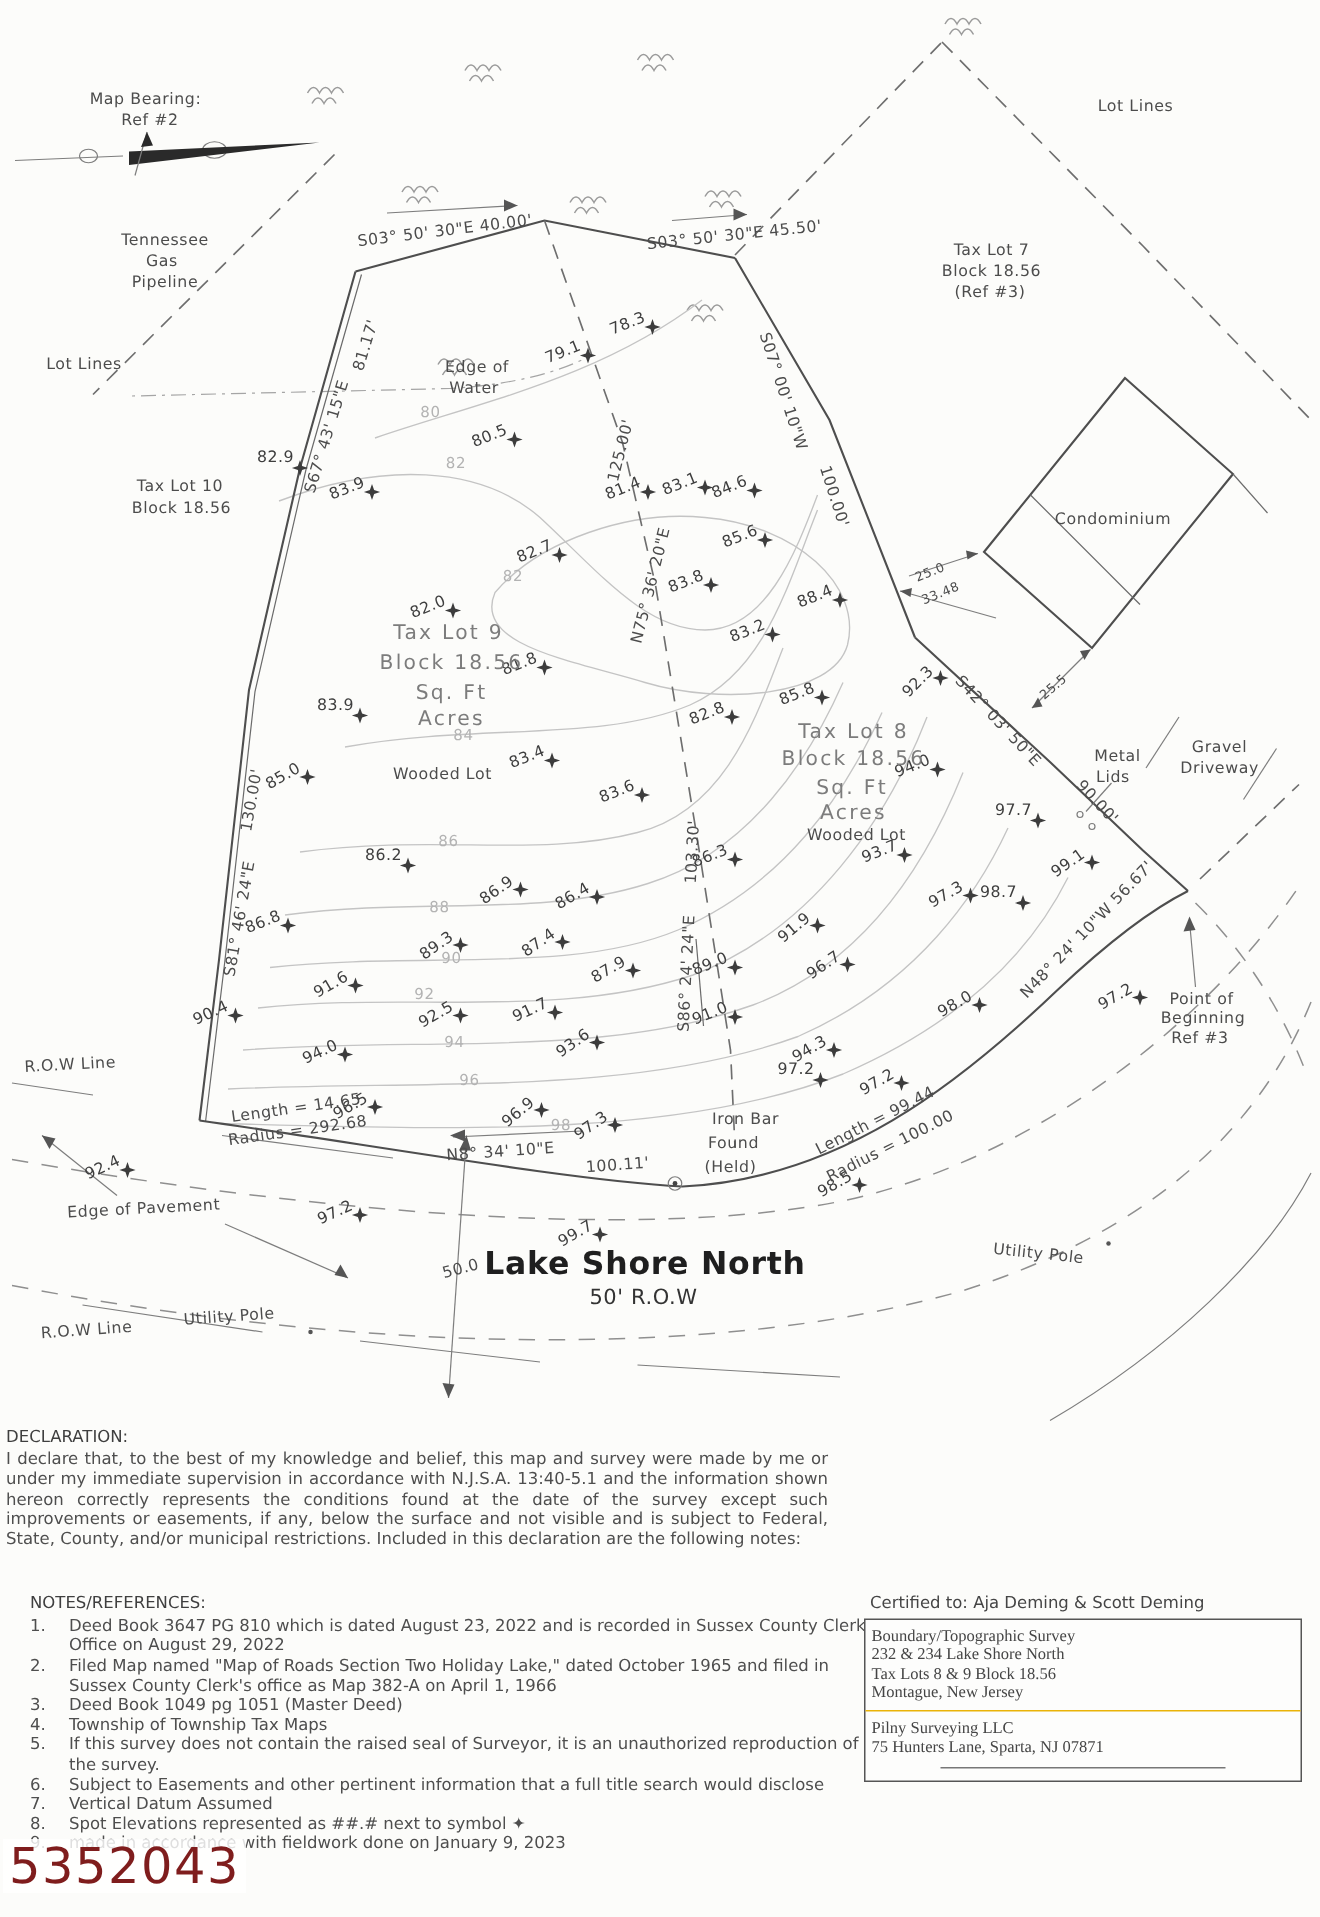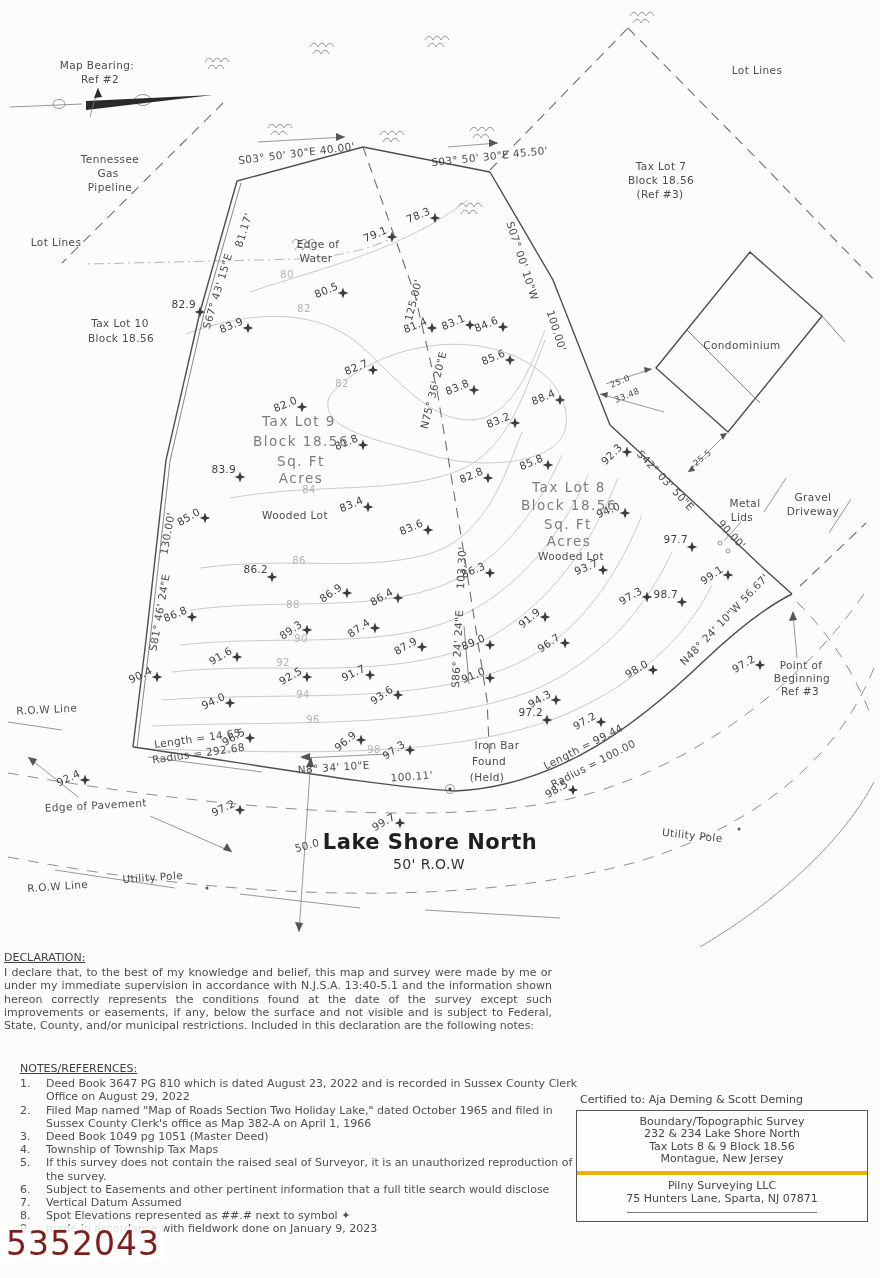--- a/index.html
+++ b/index.html
@@ -20,32 +20,32 @@
   .ah{fill:#555;stroke:none;}
   .mlbl{font-size:10.5px;fill:#4c4c4c;text-anchor:middle;letter-spacing:0.4px;}
   text.lot{font-size:13.5px;fill:#7c7c7c;letter-spacing:1.5px;}
   text.cnt{font-size:10px;fill:#b3b3b3;}
   text.sm{font-size:8.5px;}
   text.road{font-family:"Liberation Serif",serif;font-size:21px;font-weight:bold;fill:#1f1f1f;letter-spacing:0.5px;}
   text.row{font-family:"Liberation Serif",serif;font-size:14px;fill:#333;}
   text.elev{font-size:10.5px;fill:#3e3e3e;text-anchor:end;letter-spacing:0.3px;}
   
   .doctext{position:absolute;font-size:11px;color:#4e4e4e;line-height:13.2px;}
-  .heading{text-decoration:underline;color:#3f3f3f;margin-bottom:2px;}
+  .heading{color:#3f3f3f;margin-bottom:2px;}
   #declaration{left:4px;top:951px;width:548px;text-align:justify;}
   #notes{left:20px;top:1062px;width:562px;}
   .note-item{display:flex;}
   .note-num{width:26px;flex:none;}
   .note-text{flex:1;}
   
-  #cert{left:576px;top:1063px;width:292px;font-size:11px;line-height:12.6px;color:#454545;margin-top:31px;}
+  #cert{left:576px;top:1063px;width:292px;font-size:11px;line-height:12.6px;color:#454545;}
   #cert .certline{text-align:left;padding-left:4px;margin-bottom:3px;}
   #certbox{border:1px solid #555;background:#fdfdfc;}
-  .certsec{padding:5px 4px;text-align:center;}
-  .certsec + .certsec{border-top:4px solid #eab308;}
+  .certsec{padding:5px 4px;font-family:Liberation Serif, serif;}
+  .certsec + .certsec{border-top:1px solid #eab308;}
   .sigline{width:190px;border-top:1px solid #777;margin:7px auto 3px auto;height:0;}
   
   #watermark{position:absolute;left:2px;top:1226px;font-size:33px;letter-spacing:1px;
              color:#7f1d1d;background:rgba(255,255,255,0.82);padding:0 4px;line-height:36px;}
 </style>
 </head>
 <body>
 
 <div id="page">
 

